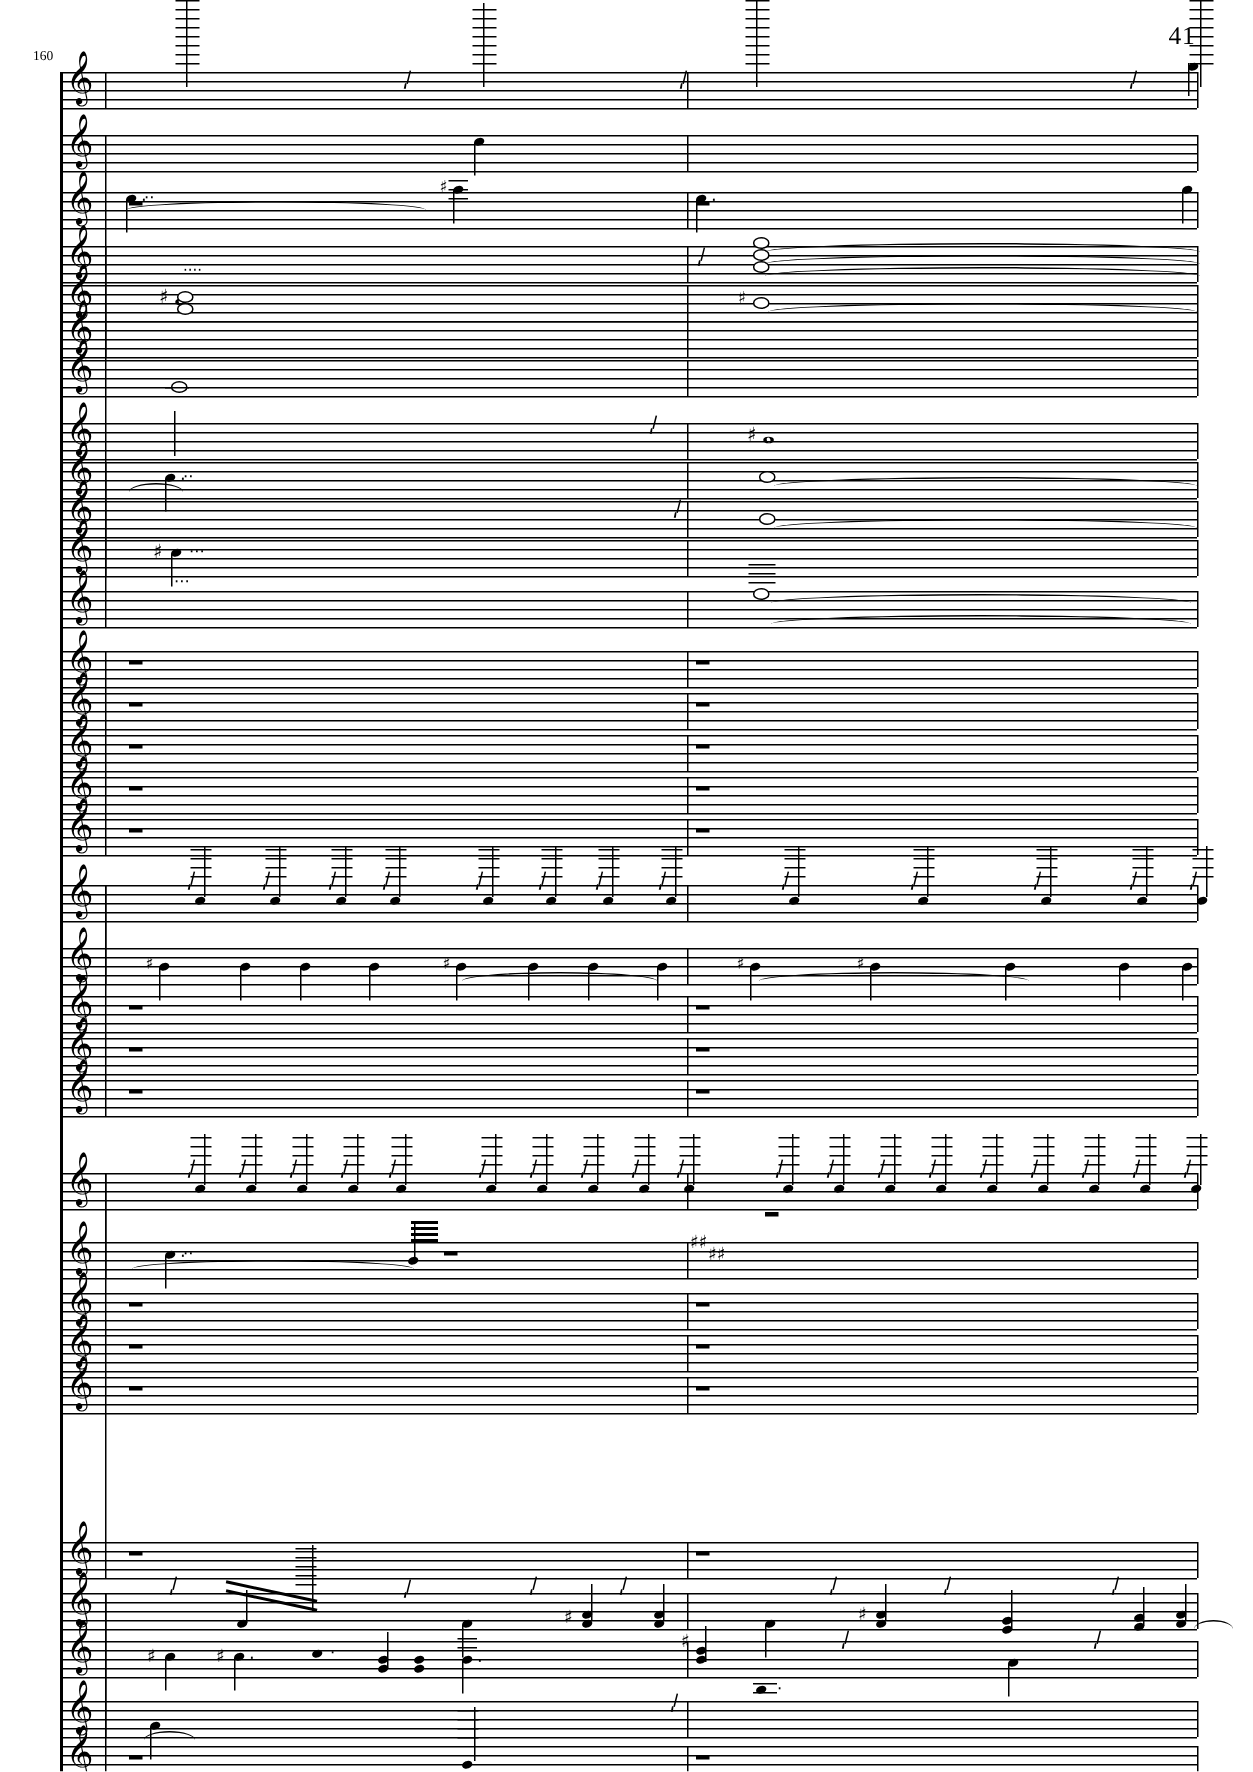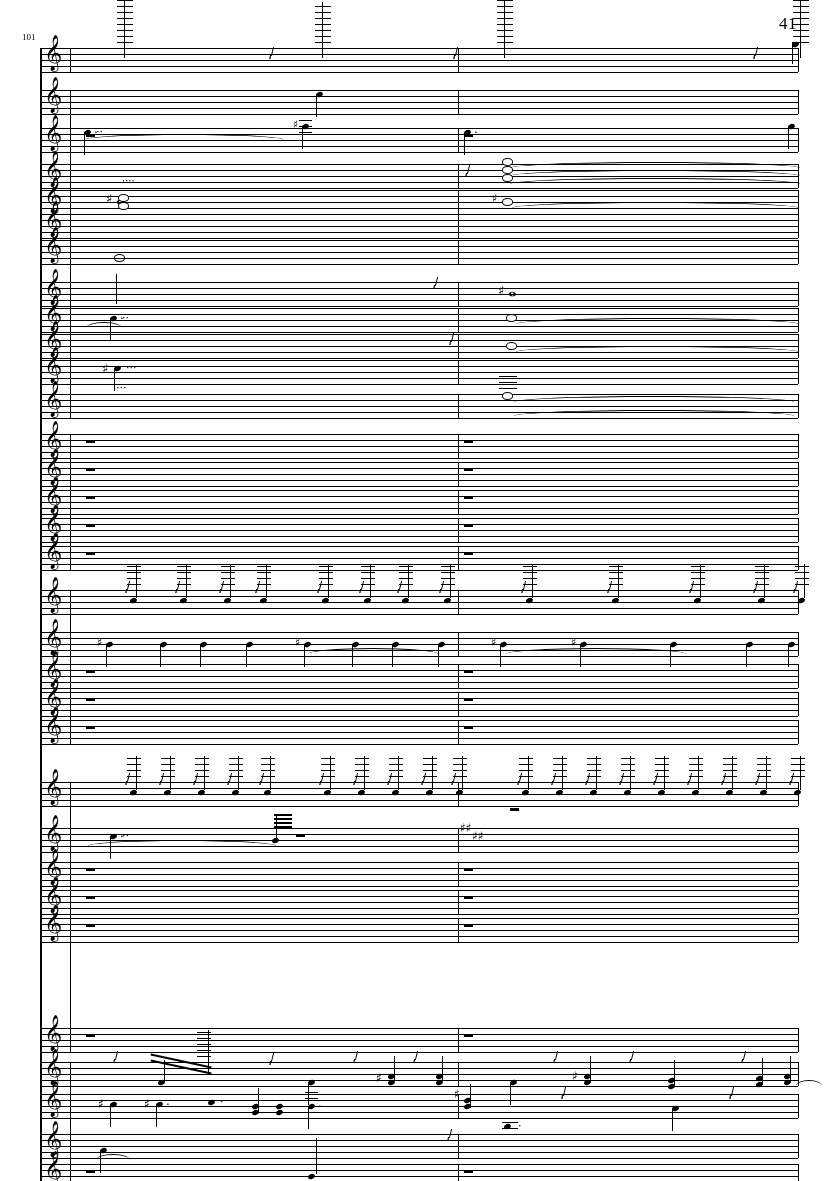--- a/index.html
+++ b/index.html
@@ -139,21 +139,21 @@
     font-size: 11px;
     line-height: 1;
   }
 </style>
 </head>
 <body>
 
 <div id="page">
 
   <div class="page-number">41</div>
-  <div class="measure-number">101</div>
+  <div class="measure-number">160</div>
 
   <div class="system">
 
   <div class="staff" style="top: 6px;">
         <div class="ln"></div>
         <div class="ln"></div>
         <div class="ln"></div>
         <div class="ln"></div>
         <div class="ln"></div>
       </div>

